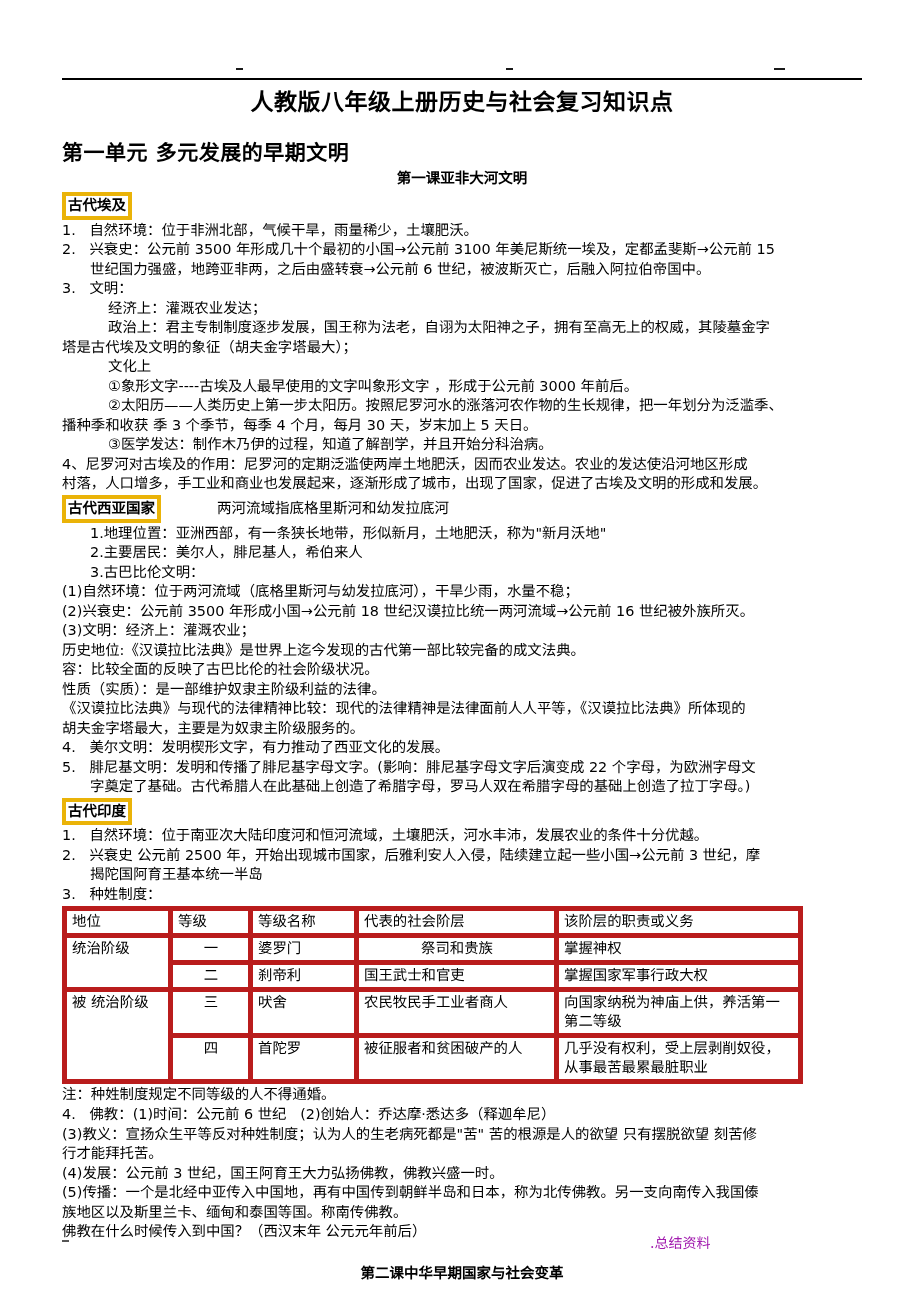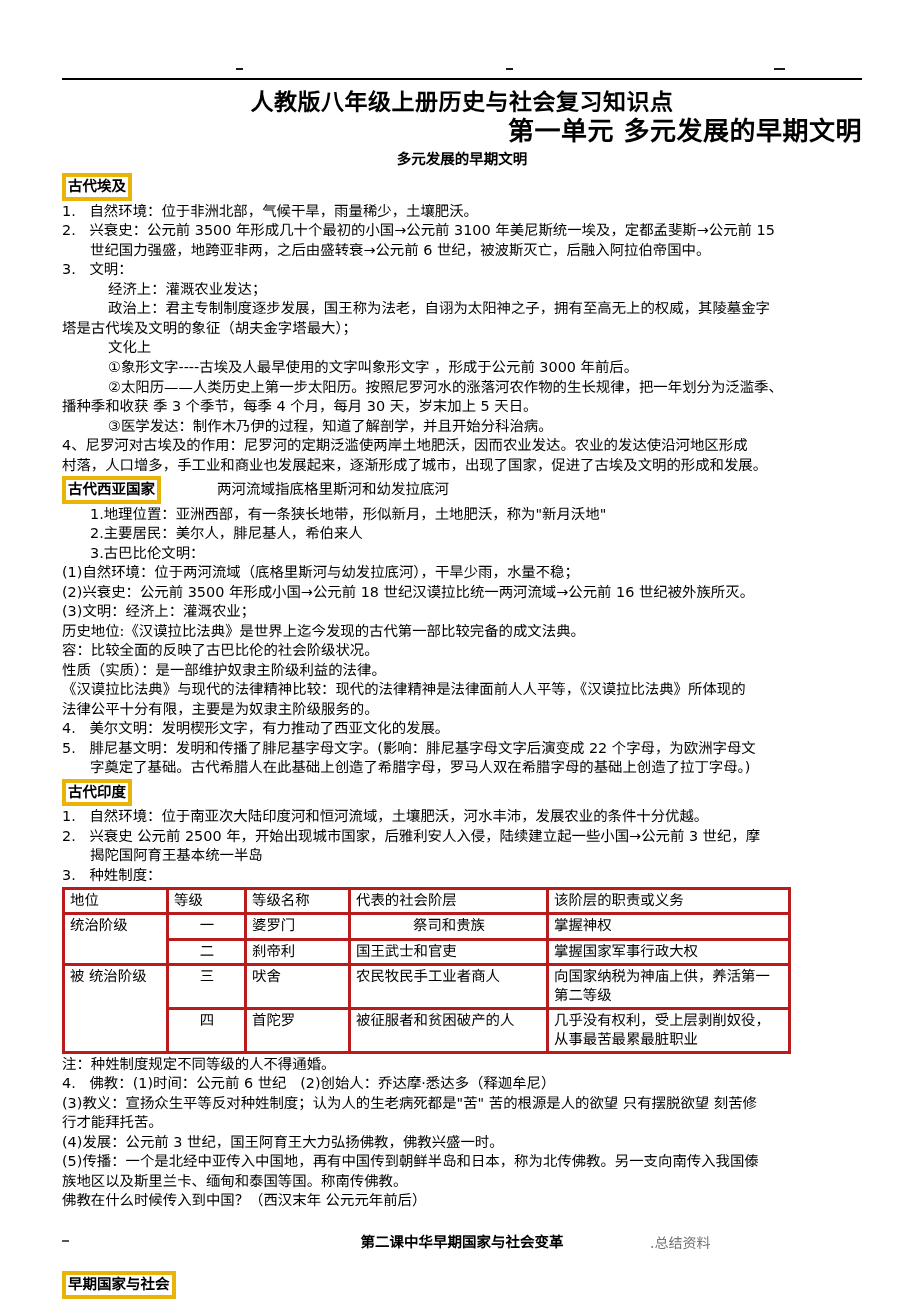--- a/index.html
+++ b/index.html
@@ -54,26 +54,27 @@
 
   
   .doc-title {
     text-align: center;
     font-size: 23px;
     font-weight: bold;
     line-height: 1.22;
     letter-spacing: 0.5px;
   }
   .doc-subtitle {
-    text-align: right;
-    font-size: 26px;
+    text-align: left;
+    font-size: 21px;
     font-weight: bold;
     line-height: 1.22;
     letter-spacing: 0.5px;
     margin-bottom: 2px;
+    margin-top: 25px;
   }
   .lesson-title {
     text-align: center;
     font-size: 14.5px;
     font-weight: bold;
     line-height: 1.35;
     margin-bottom: 4px;
   }
   .lesson-title.spaced {
     margin-top: 22px;
@@ -116,21 +117,21 @@
   .pad3 { padding-left: 56px; }
 
   
   table.caste {
     border-collapse: collapse;
     width: 666px;
     margin: 2px 0 1px 0;
     table-layout: fixed;
   }
   table.caste td {
-    border: 3px solid #b91c1c;
+    border: 5px solid #b91c1c;
     font-size: 14.4px;
     line-height: 1.32;
     padding: 1px 4px 2px 5px;
     vertical-align: top;
     word-break: break-all;
   }
   td.c0 { width: 92px; }
   td.c1 { width: 66px; }
   td.c2 { width: 92px; }
   td.c3 { width: 186px; }
@@ -152,41 +153,41 @@
     top: 8px;
     width: 7px;
     height: 2px;
     background: #555;
   }
   .footer .fr {
     position: absolute;
     left: 588px;
     top: 0;
     font-size: 14px;
-    color: #737373;
+    color: #a21caf;
     font-family: "DejaVu Serif", "Liberation Serif", serif;
   }
 </style>
 </head>
 <body>
 
 <div class="page">
 
   <div class="content">
 
     <div class="top-marks">
       <span class="dash d1"></span>
       <span class="dash d2"></span>
       <span class="dash d3"></span>
     </div>
     <div class="head-rule"></div>
 
     <div class="doc-title">人教版八年级上册历史与社会复习知识点</div>
     <div class="doc-subtitle">第一单元   多元发展的早期文明</div>
-    <div class="lesson-title">多元发展的早期文明</div>
+    <div class="lesson-title">第一课亚非大河文明</div>
 
     <div class="boxed-line">
       <span class="boxed">古代埃及</span>
     </div>
     <p class="t hang">1.   自然环境：位于非洲北部，气候干旱，雨量稀少，土壤肥沃。</p>
     <p class="t hang">2.   兴衰史：公元前 3500 年形成几十个最初的小国→公元前 3100 年美尼斯统一埃及，定都孟斐斯→公元前 15</p>
     <p class="t pad1">世纪国力强盛，地跨亚非两，之后由盛转衰→公元前 6 世纪，被波斯灭亡，后融入阿拉伯帝国中。</p>
     <p class="t hang">3.   文明：</p>
     <p class="t pad2">经济上：灌溉农业发达；</p>
     <p class="t pad2">政治上：君主专制制度逐步发展，国王称为法老，自诩为太阳神之子，拥有至高无上的权威，其陵墓金字</p>
@@ -205,21 +206,21 @@
     <p class="t pad1">1.地理位置：亚洲西部，有一条狭长地带，形似新月，土地肥沃，称为"新月沃地"</p>
     <p class="t pad1">2.主要居民：美尔人，腓尼基人，希伯来人</p>
     <p class="t pad1">3.古巴比伦文明：</p>
     <p class="t">(1)自然环境：位于两河流域（底格里斯河与幼发拉底河），干旱少雨，水量不稳；</p>
     <p class="t">(2)兴衰史：公元前 3500 年形成小国→公元前 18 世纪汉谟拉比统一两河流域→公元前 16 世纪被外族所灭。</p>
     <p class="t">(3)文明：经济上：灌溉农业；</p>
     <p class="t">历史地位:《汉谟拉比法典》是世界上迄今发现的古代第一部比较完备的成文法典。</p>
     <p class="t">容：比较全面的反映了古巴比伦的社会阶级状况。</p>
     <p class="t">性质（实质）：是一部维护奴隶主阶级利益的法律。</p>
     <p class="t">《汉谟拉比法典》与现代的法律精神比较：现代的法律精神是法律面前人人平等，《汉谟拉比法典》所体现的</p>
-    <p class="t">法律公平十分有限，主要是为奴隶主阶级服务的。</p>
+    <p class="t">胡夫金字塔最大，主要是为奴隶主阶级服务的。</p>
     <p class="t hang">4.   美尔文明：发明楔形文字，有力推动了西亚文化的发展。</p>
     <p class="t hang">5.   腓尼基文明：发明和传播了腓尼基字母文字。(影响：腓尼基字母文字后演变成 22 个字母，为欧洲字母文</p>
     <p class="t pad1">字奠定了基础。古代希腊人在此基础上创造了希腊字母，罗马人双在希腊字母的基础上创造了拉丁字母。)</p>
 
     <div class="boxed-line">
       <span class="boxed">古代印度</span>
     </div>
     <p class="t hang">1.   自然环境：位于南亚次大陆印度河和恒河流域，土壤肥沃，河水丰沛，发展农业的条件十分优越。</p>
     <p class="t hang">2.   兴衰史 公元前 2500 年，开始出现城市国家，后雅利安人入侵，陆续建立起一些小国→公元前 3 世纪，摩</p>
     <p class="t pad1">揭陀国阿育王基本统一半岛</p>

